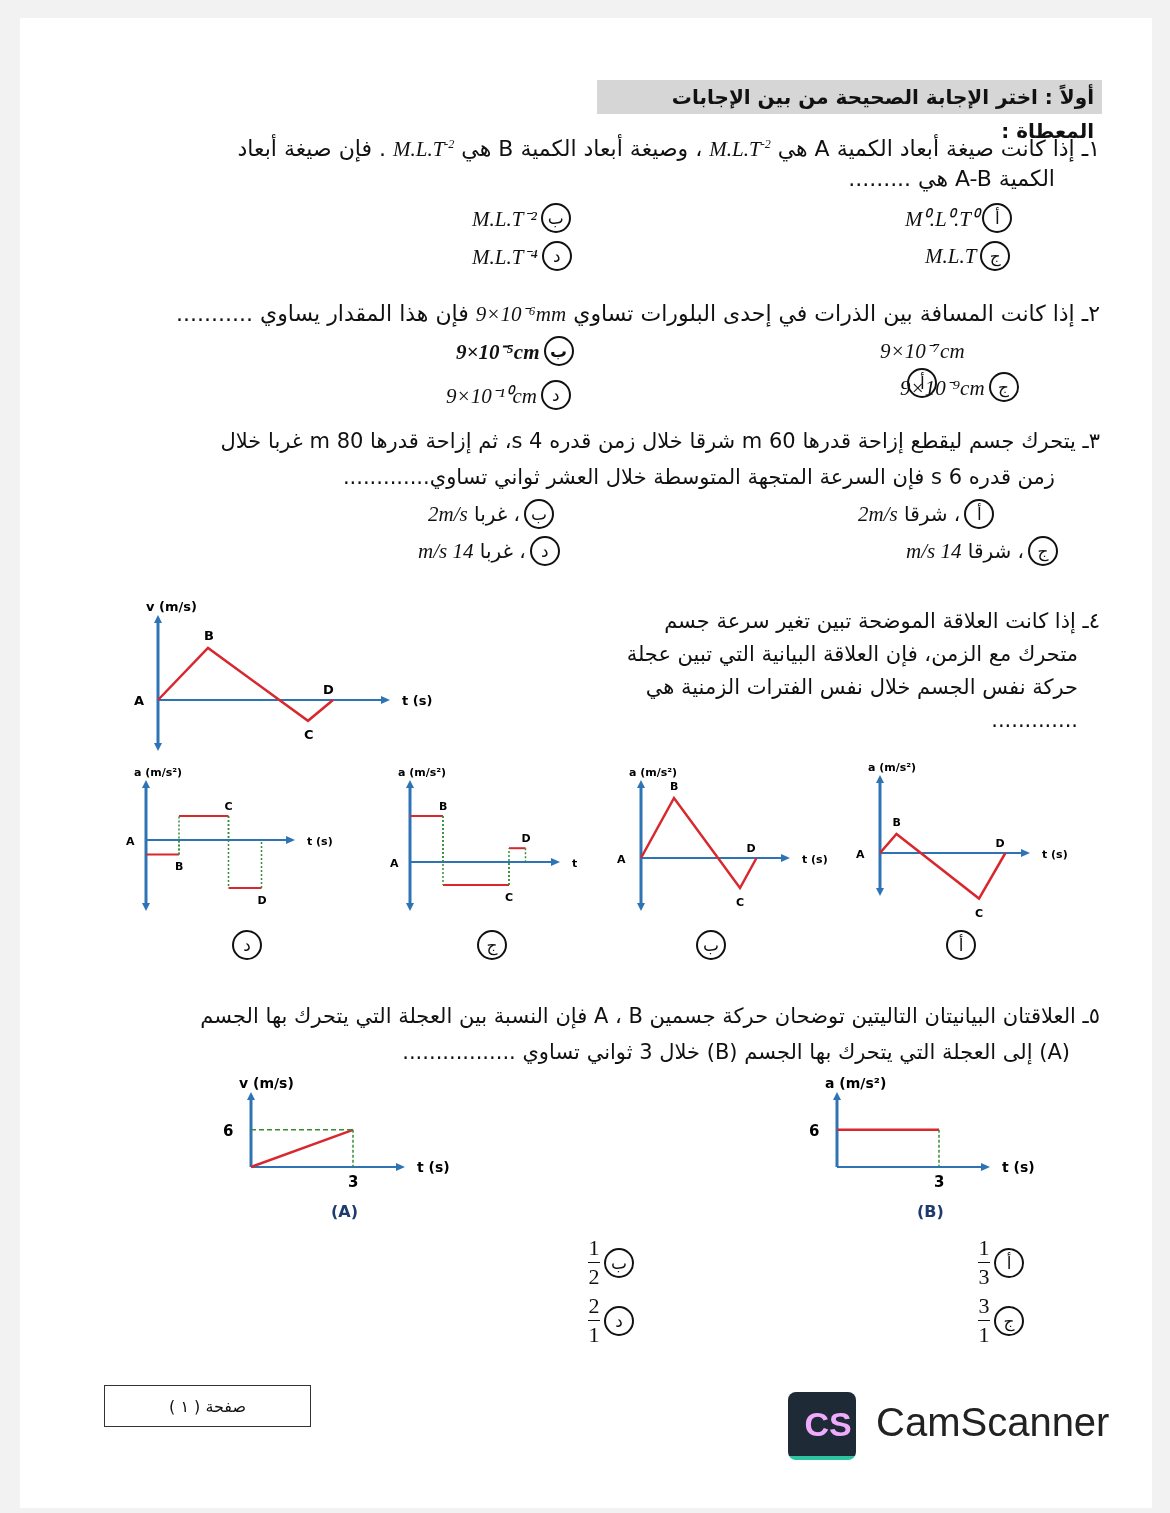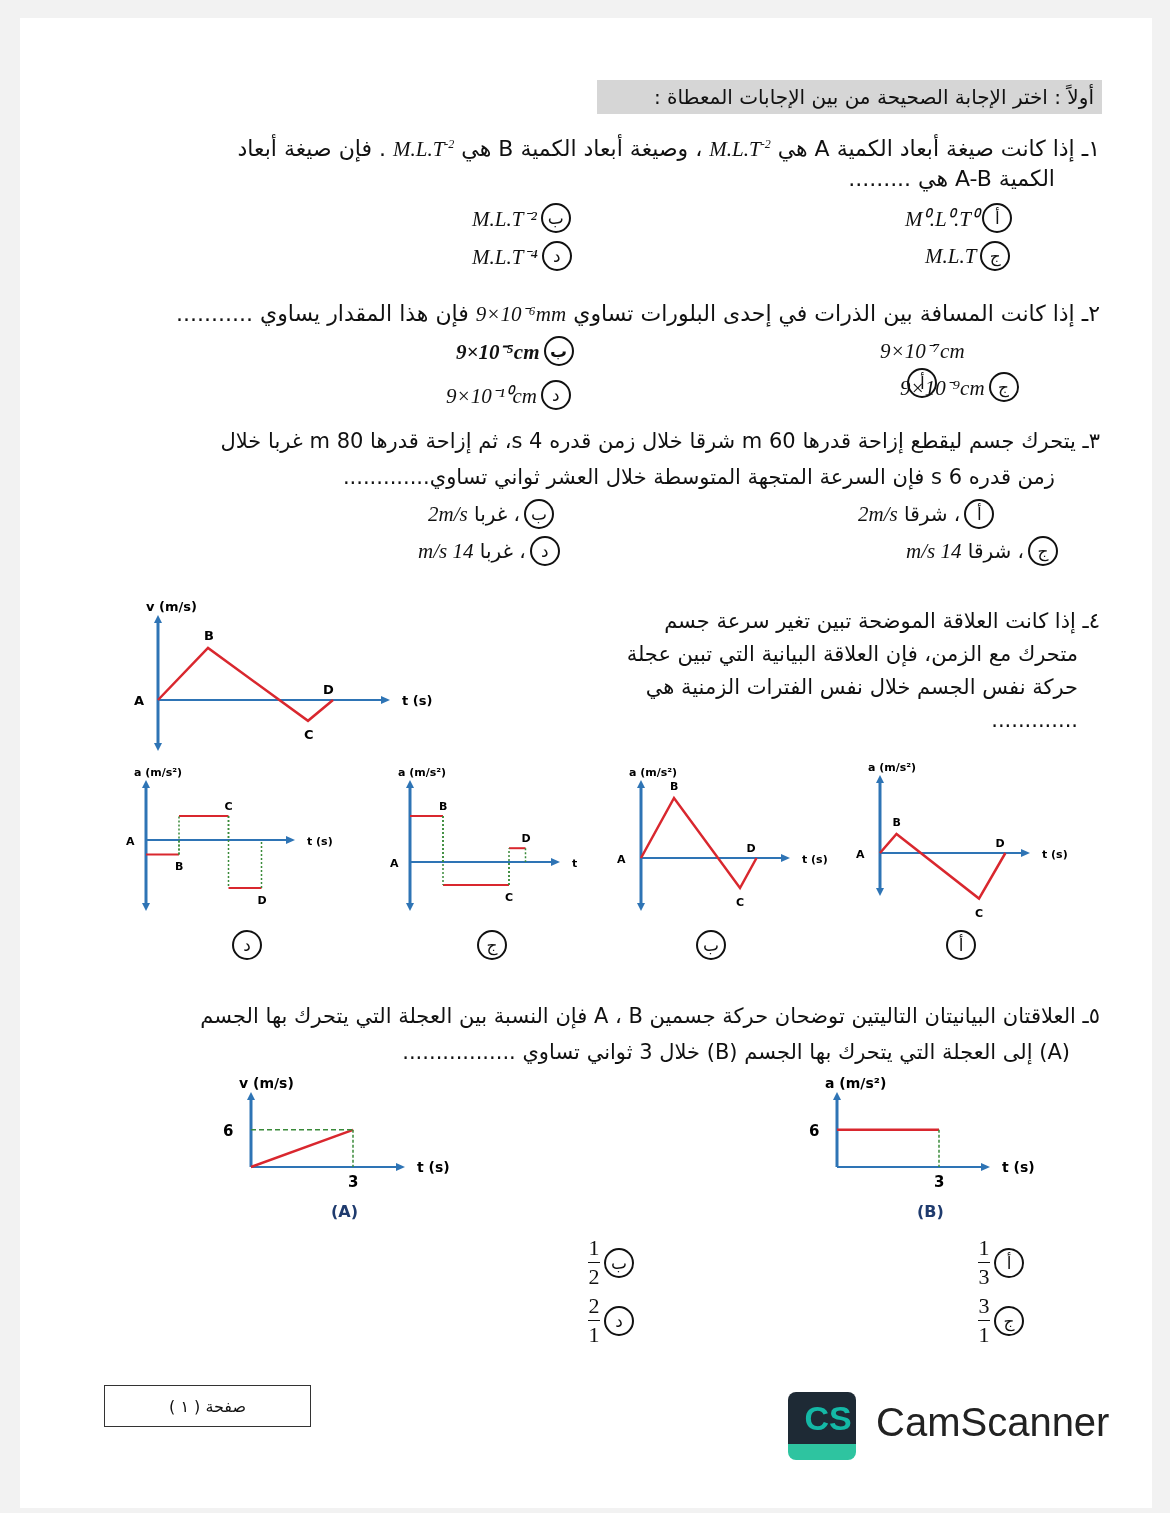--- a/index.html
+++ b/index.html
@@ -1,37 +1,37 @@
 <!DOCTYPE html>
 <html><head>
 <meta charset="utf-8">
 <style>
   html, body { margin:0; padding:0; }
   body { width:1170px; height:1513px; background:#f2f2f2; position:relative; overflow:hidden;
          font-family:"DejaVu Sans", sans-serif; color:#111; }
   .page { position:absolute; left:20px; top:18px; width:1132px; height:1490px; background:#fff; }
   .abs { position:absolute; }
-  .rtl { direction:rtl; text-align:right; }
+  .rtl { direction:rtl; text-align:right;font-weight:bold; }
   .section-title { position:absolute; right:68px; top:80px; width:505px; height:34px; background:#d6d6d6;
                    font-size:20px; line-height:34px; padding-right:8px; box-sizing:border-box; }
   .qtext { position:absolute; right:70px; font-size:22px; line-height:32px; direction:rtl; }
   .math { font-family:"Liberation Serif", serif; font-style:italic; font-size:21px; }
   .math sup { font-size:12px; }
   .opt { position:absolute; display:flex; align-items:center; gap:4px; direction:ltr; }
   .opt .val { font-family:"Liberation Serif", serif; font-style:italic; font-size:21px; white-space:nowrap; }
   .opt .val.ar { font-style:normal; font-family:"DejaVu Sans", sans-serif; font-size:20px; }
   .circ { width:30px; height:30px; border:2px solid #111; border-radius:50%; display:flex; align-items:center;
           justify-content:center; font-size:17px; box-sizing:border-box; font-family:"DejaVu Sans", sans-serif; }
   .frac { display:inline-flex; flex-direction:column; align-items:center; font-family:"Liberation Serif", serif; font-size:22px; line-height:24px; }
   .frac .bar { width:12px; border-top:1px solid #111; margin:2px 0; }
   svg text { font-family:"DejaVu Sans", sans-serif; font-weight:bold; }
   .footer-box { position:absolute; left:104px; top:1385px; width:205px; height:40px; border:1.5px solid #333;
                 font-size:16px; display:flex; align-items:center; justify-content:center; direction:rtl; }
   .cs-logo { position:absolute; left:788px; top:1392px; width:68px; height:68px; border-radius:8px; overflow:hidden; }
-  .cs-top { background:#1e2a35; height:52px; color:#14b8a6; font-weight:bold; font-size:34px; display:flex; align-items:center; justify-content:center; font-family:"Liberation Sans", sans-serif;padding-left:12px; }
+  .cs-top { background:#1e2a35; height:64px; color:#f0abfc; font-weight:bold; font-size:34px; display:flex; align-items:center; justify-content:center; font-family:"Liberation Sans", sans-serif;padding-left:12px; }
   .cs-bot { background:#2ec4a0; height:16px; }
   .cs-name { position:absolute; left:876px; top:1400px; font-size:40px; font-family:"Liberation Sans", sans-serif; color:#222; }
 </style>
 </head>
 <body>
 
 <div class="page"></div>
 
 <div class="section-title rtl">أولاً : اختر الإجابة الصحيحة من بين الإجابات المعطاة :</div>
 

